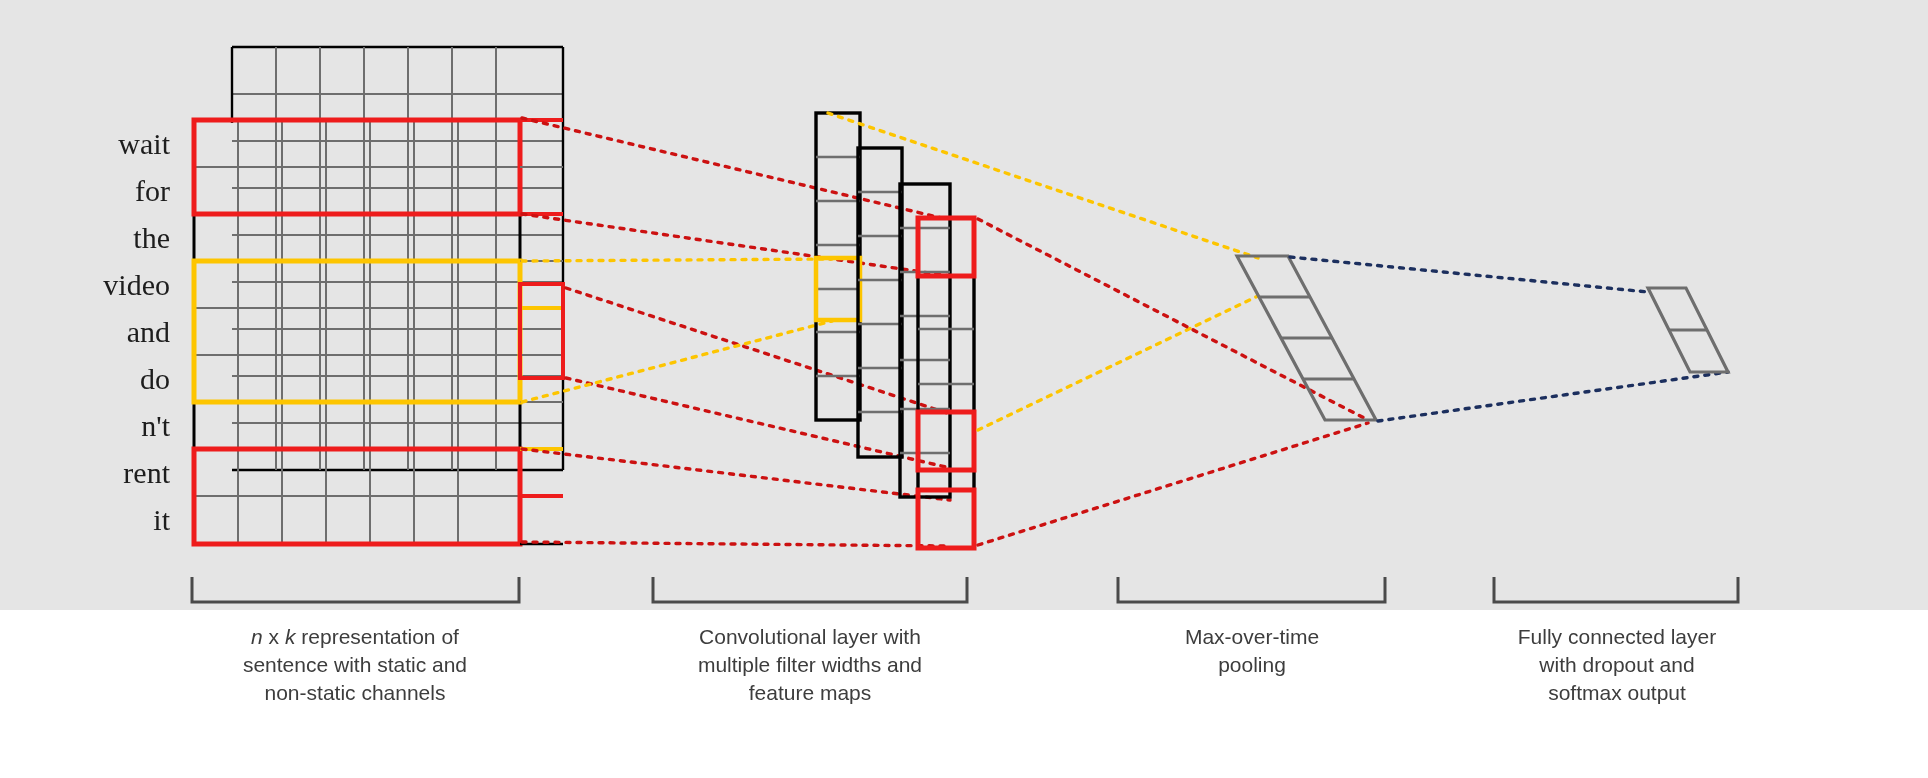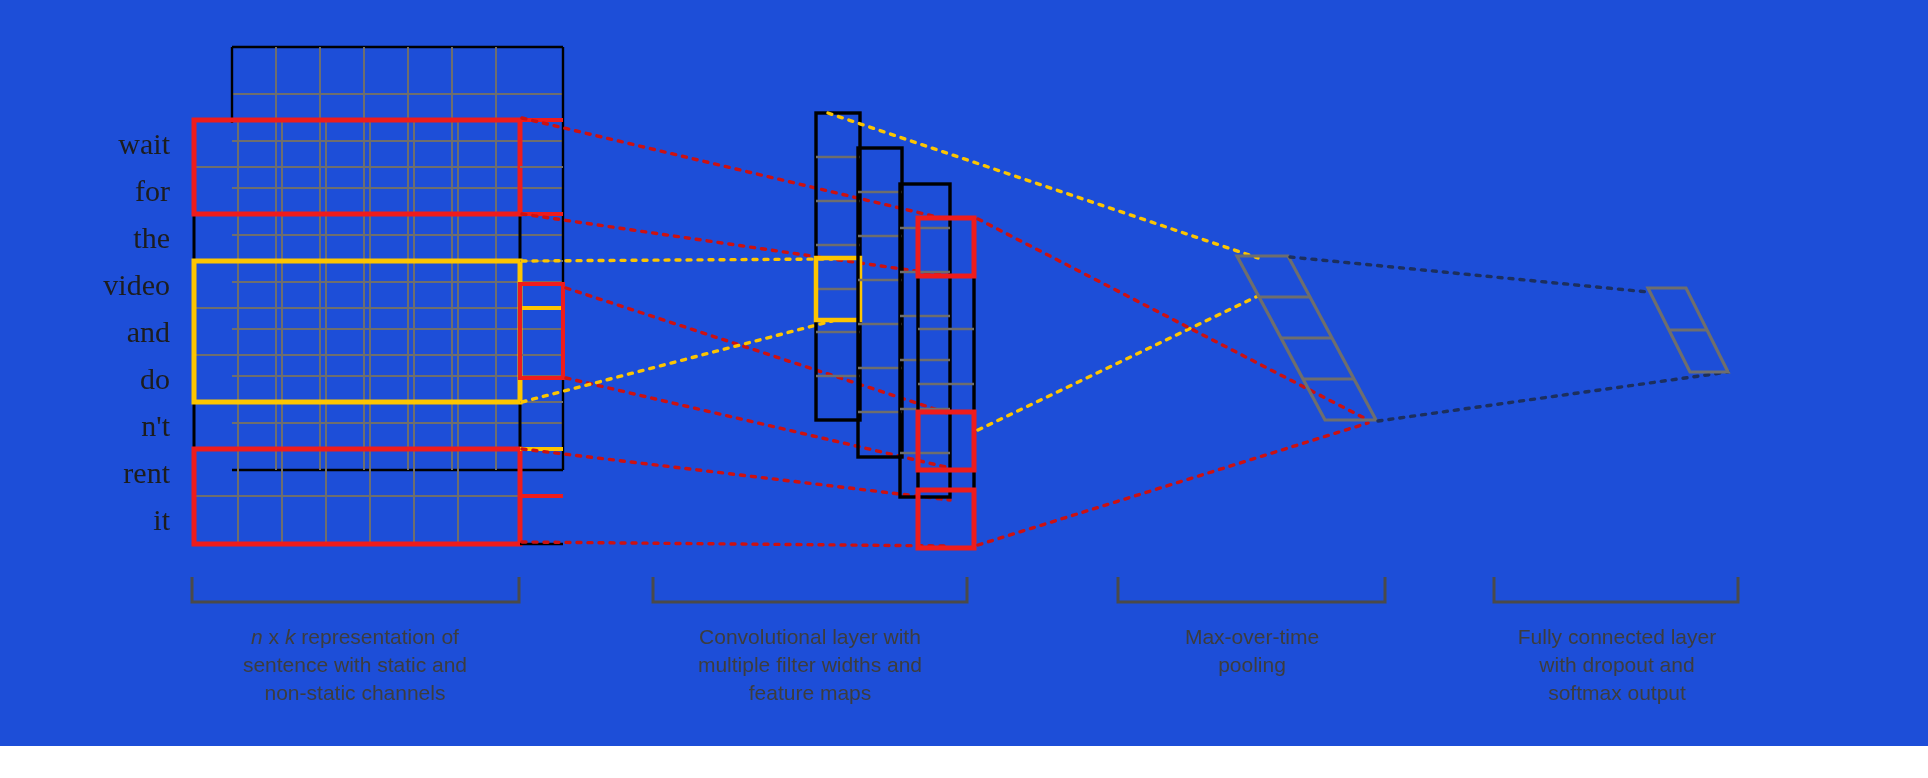--- a/index.html
+++ b/index.html
@@ -9,22 +9,22 @@
   }
   body {
     width: 1928px;
     height: 778px;
     overflow: hidden;
     font-family: "Liberation Sans", sans-serif;
   }
   #figure-root {
     position: relative;
     width: 1928px;
-    height: 746px;
-    background: #1d4ed8;
+    height: 610px;
+    background: #e5e5e5;
   }
   svg#diagram {
     position: absolute;
     left: 0;
     top: 0;
     width: 1928px;
     height: 778px;
     display: block;
   }
   .word-label {

